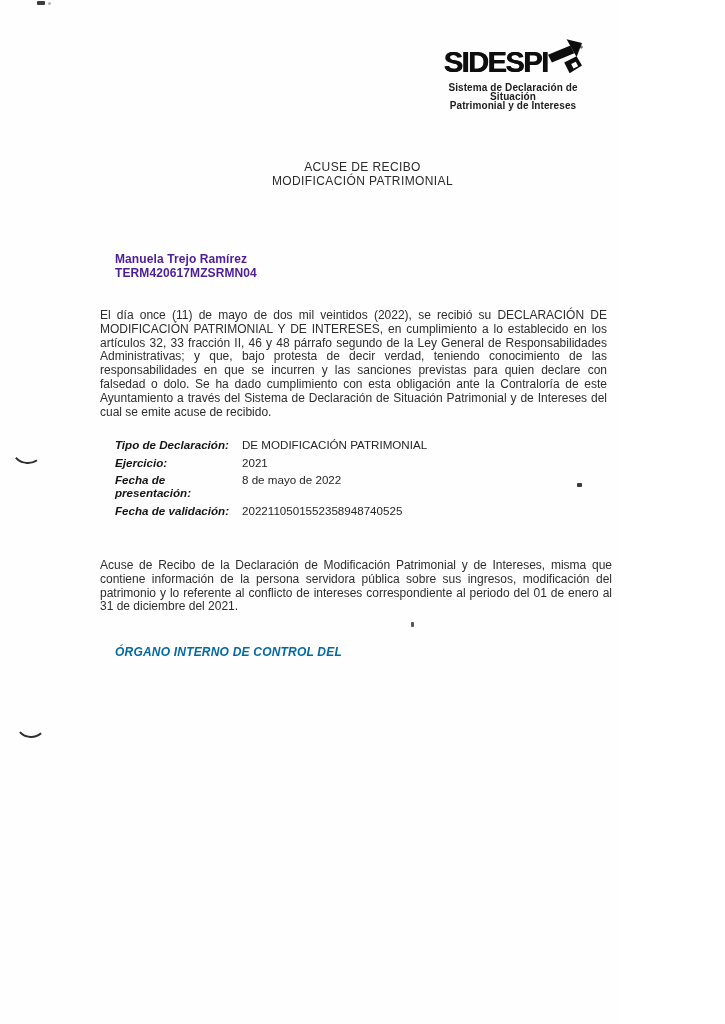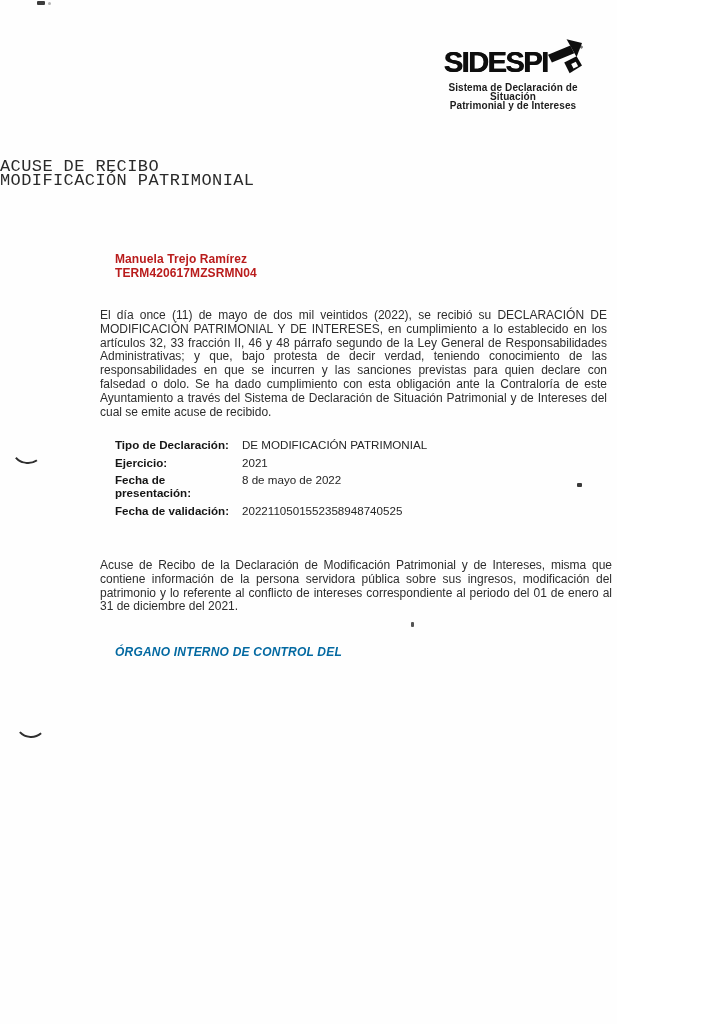--- a/index.html
+++ b/index.html
@@ -43,37 +43,36 @@
     color: #1c1c1c;
     letter-spacing: 0.1px;
   }
 
   
   .doc-title {
     position: absolute;
     left: 0;
     top: 160px;
     width: 725px;
-    text-align: left;
-    font-size: 17px;
+    text-align: center;
+    font-size: 12px;
     line-height: 14px;
     letter-spacing: 0.4px;
     color: #2a2a2a;
-    font-family: Liberation Mono, monospace;
   }
 
   
   .recipient {
     position: absolute;
     left: 115px;
     top: 252px;
     font-size: 12px;
     font-weight: bold;
     line-height: 14px;
-    color: #b91c1c;
+    color: #4c1d95;
     letter-spacing: 0.1px;
   }
 
   
   .para {
     position: absolute;
     left: 100px;
     width: 507px;
     font-size: 12px;
     line-height: 13.8px;
@@ -86,21 +85,21 @@
 
   
   .fields {
     position: absolute;
     left: 115px;
     top: 438px;
     font-size: 11.6px;
     color: #262626;
   }
   .field-row { display: flex; line-height: 13px; margin-bottom: 4.6px; }
-  .field-label { width: 127px; font-weight: bold; color: #151515; flex: none; }
+  .field-label { width: 127px; font-weight: bold; color: #151515; flex: none; font-style: italic; }
   .field-value { white-space: nowrap; }
 
   
   .issuer {
     position: absolute;
     left: 115px;
     top: 645px;
     font-size: 12px;
     font-weight: bold;
     letter-spacing: 0.2px;

